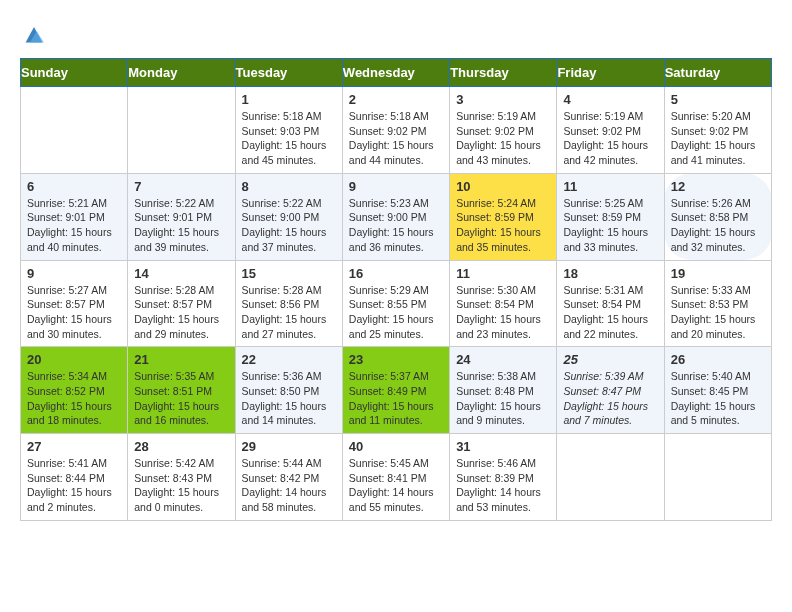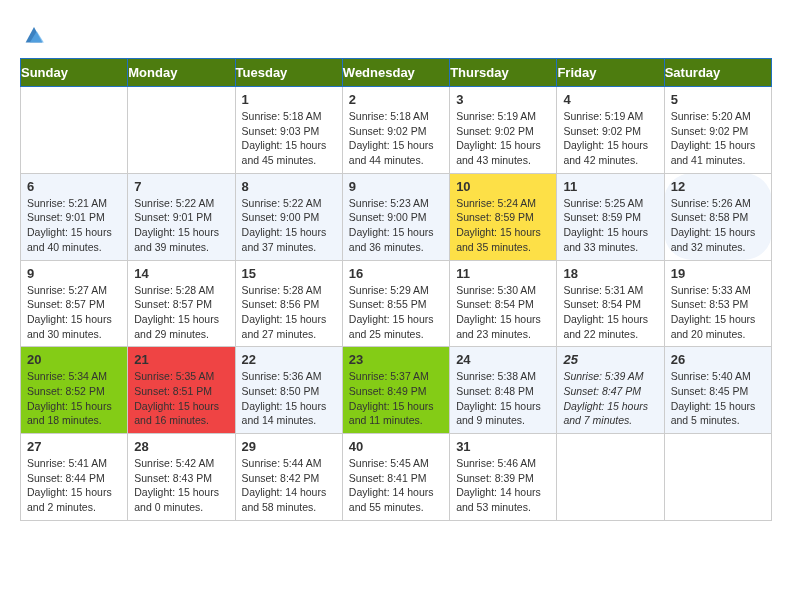--- a/index.html
+++ b/index.html
@@ -207,21 +207,21 @@
         <td>
           <span class="day-number">19</span>
           <div class="day-info">Sunrise: 5:33 AM<br>Sunset: 8:53 PM<br>Daylight: 15 hours and 20 minutes.</div>
         </td>
       </tr>
       <tr>
         <td style="background: #84cc16;">
           <span class="day-number">20</span>
           <div class="day-info">Sunrise: 5:34 AM<br>Sunset: 8:52 PM<br>Daylight: 15 hours and 18 minutes.</div>
         </td>
-        <td style="background: #ef4444;">
+        <td style="background: #84cc16;">
           <span class="day-number">21</span>
           <div class="day-info">Sunrise: 5:35 AM<br>Sunset: 8:51 PM<br>Daylight: 15 hours and 16 minutes.</div>
         </td>
         <td style="background: rgb(240, 245, 252);">
           <span class="day-number">22</span>
           <div class="day-info">Sunrise: 5:36 AM<br>Sunset: 8:50 PM<br>Daylight: 15 hours and 14 minutes.</div>
         </td>
         <td style="background: #84cc16;">
           <span class="day-number">23</span>
           <div class="day-info">Sunrise: 5:37 AM<br>Sunset: 8:49 PM<br>Daylight: 15 hours and 11 minutes.</div>

